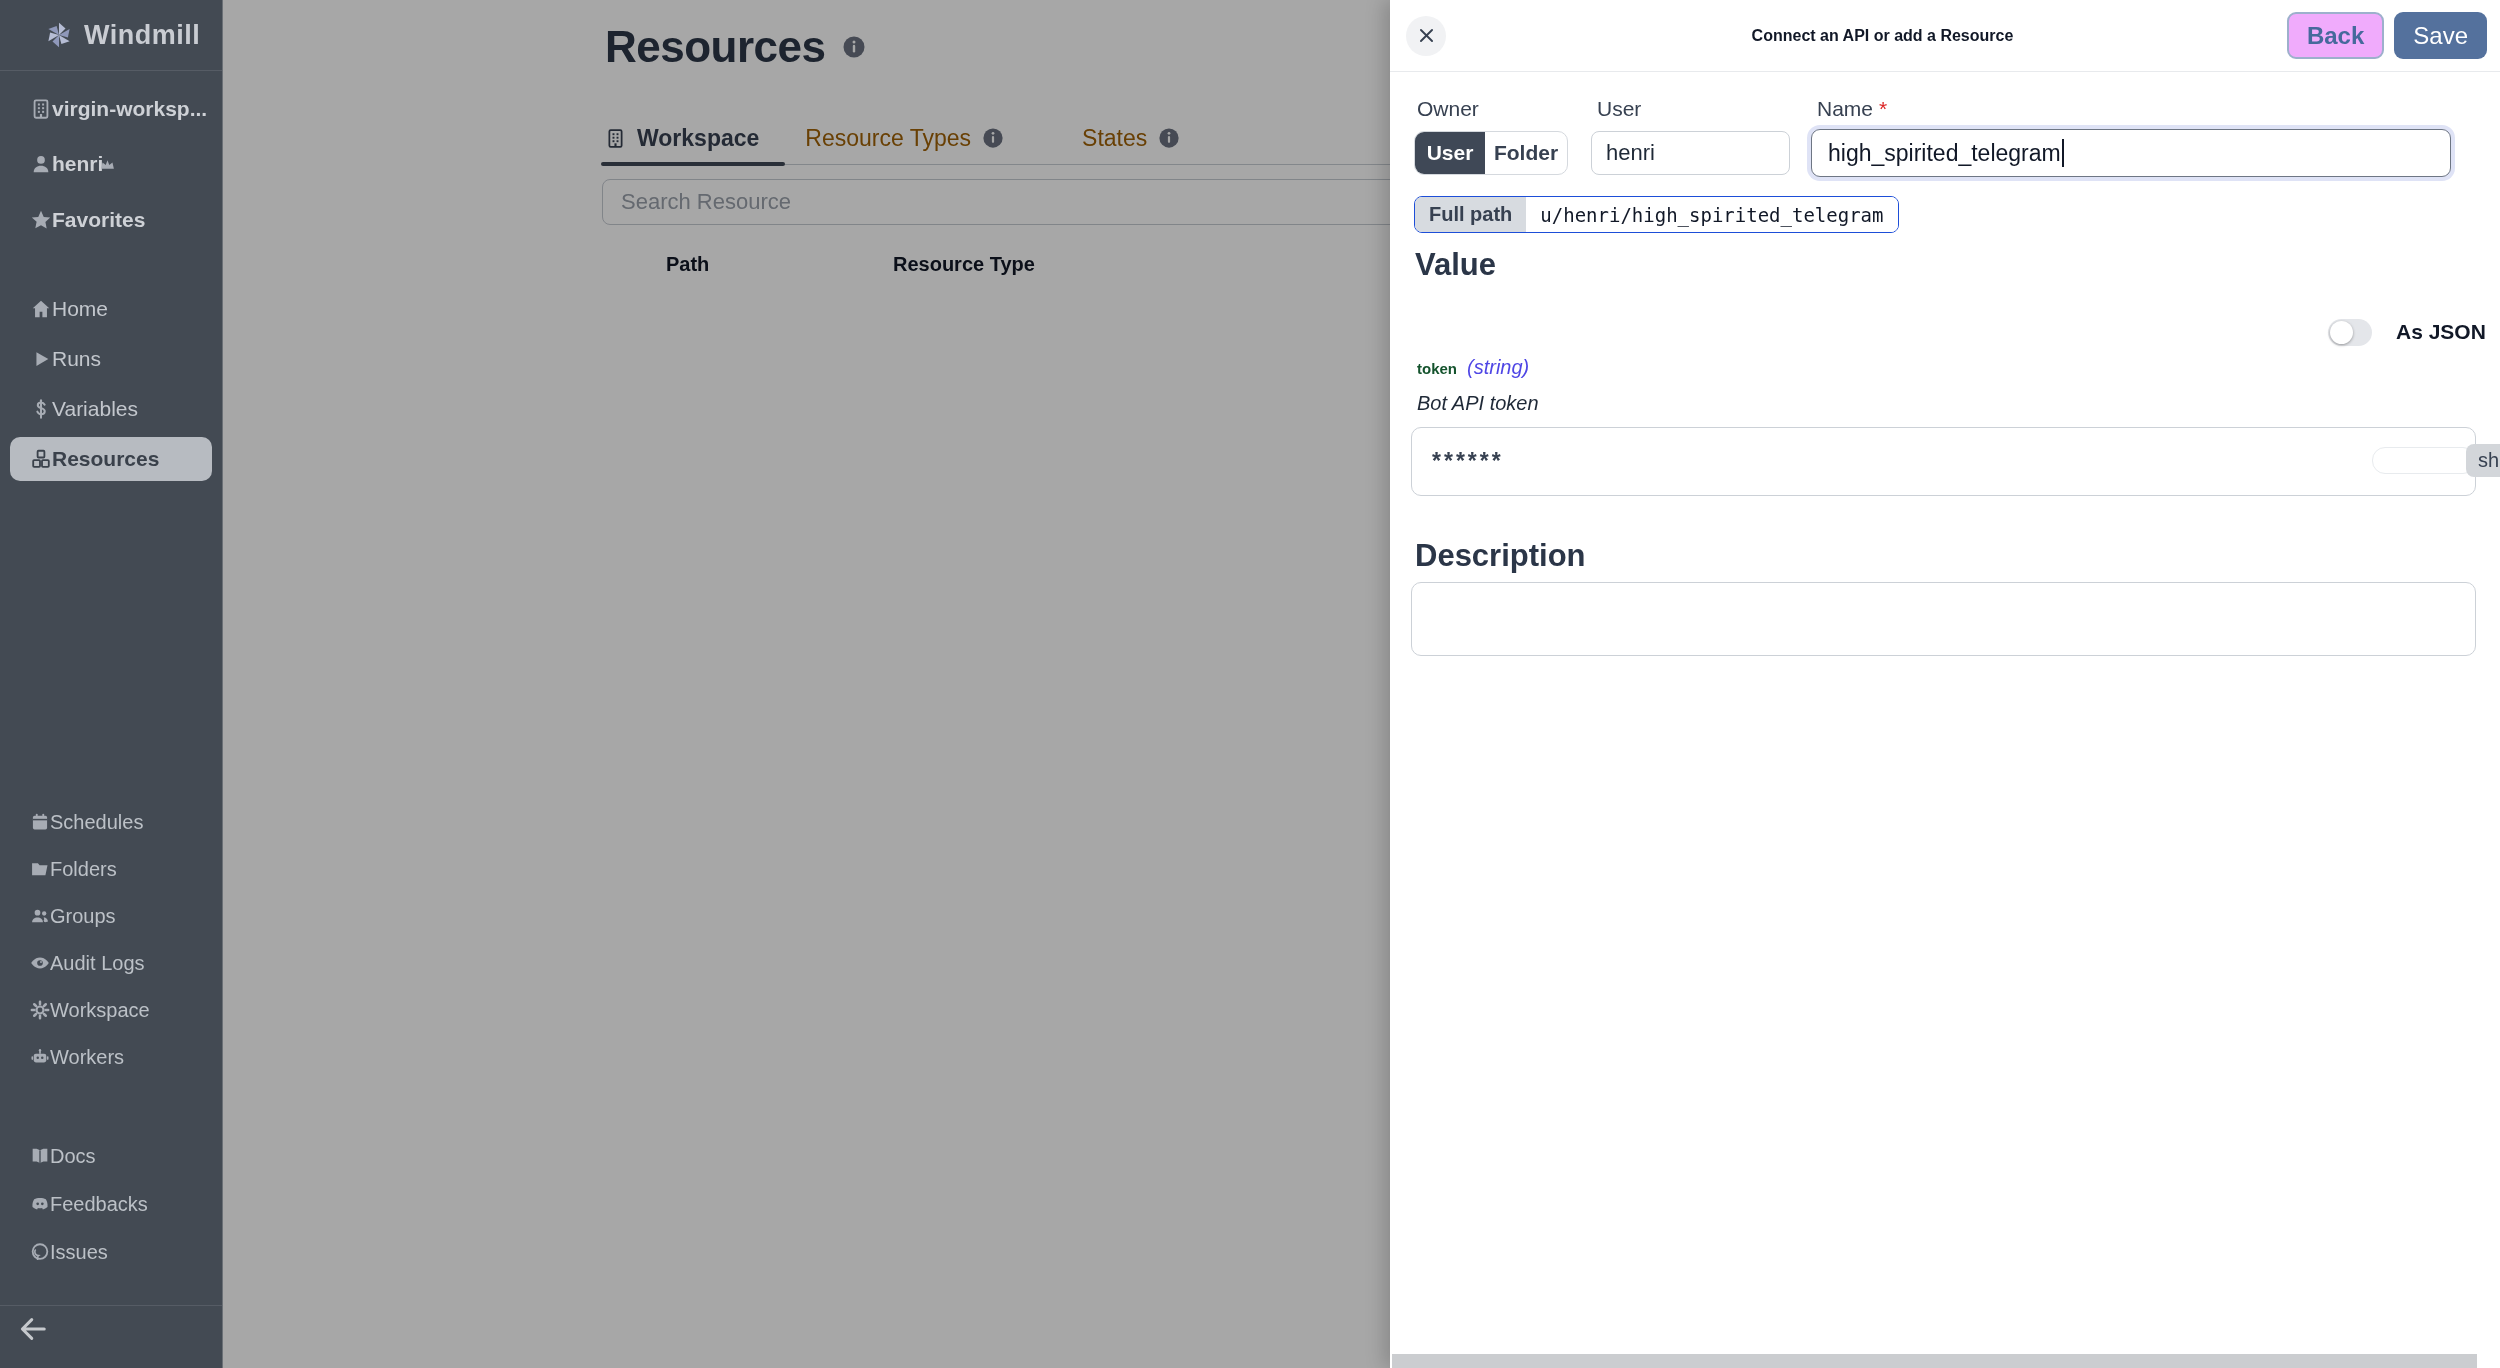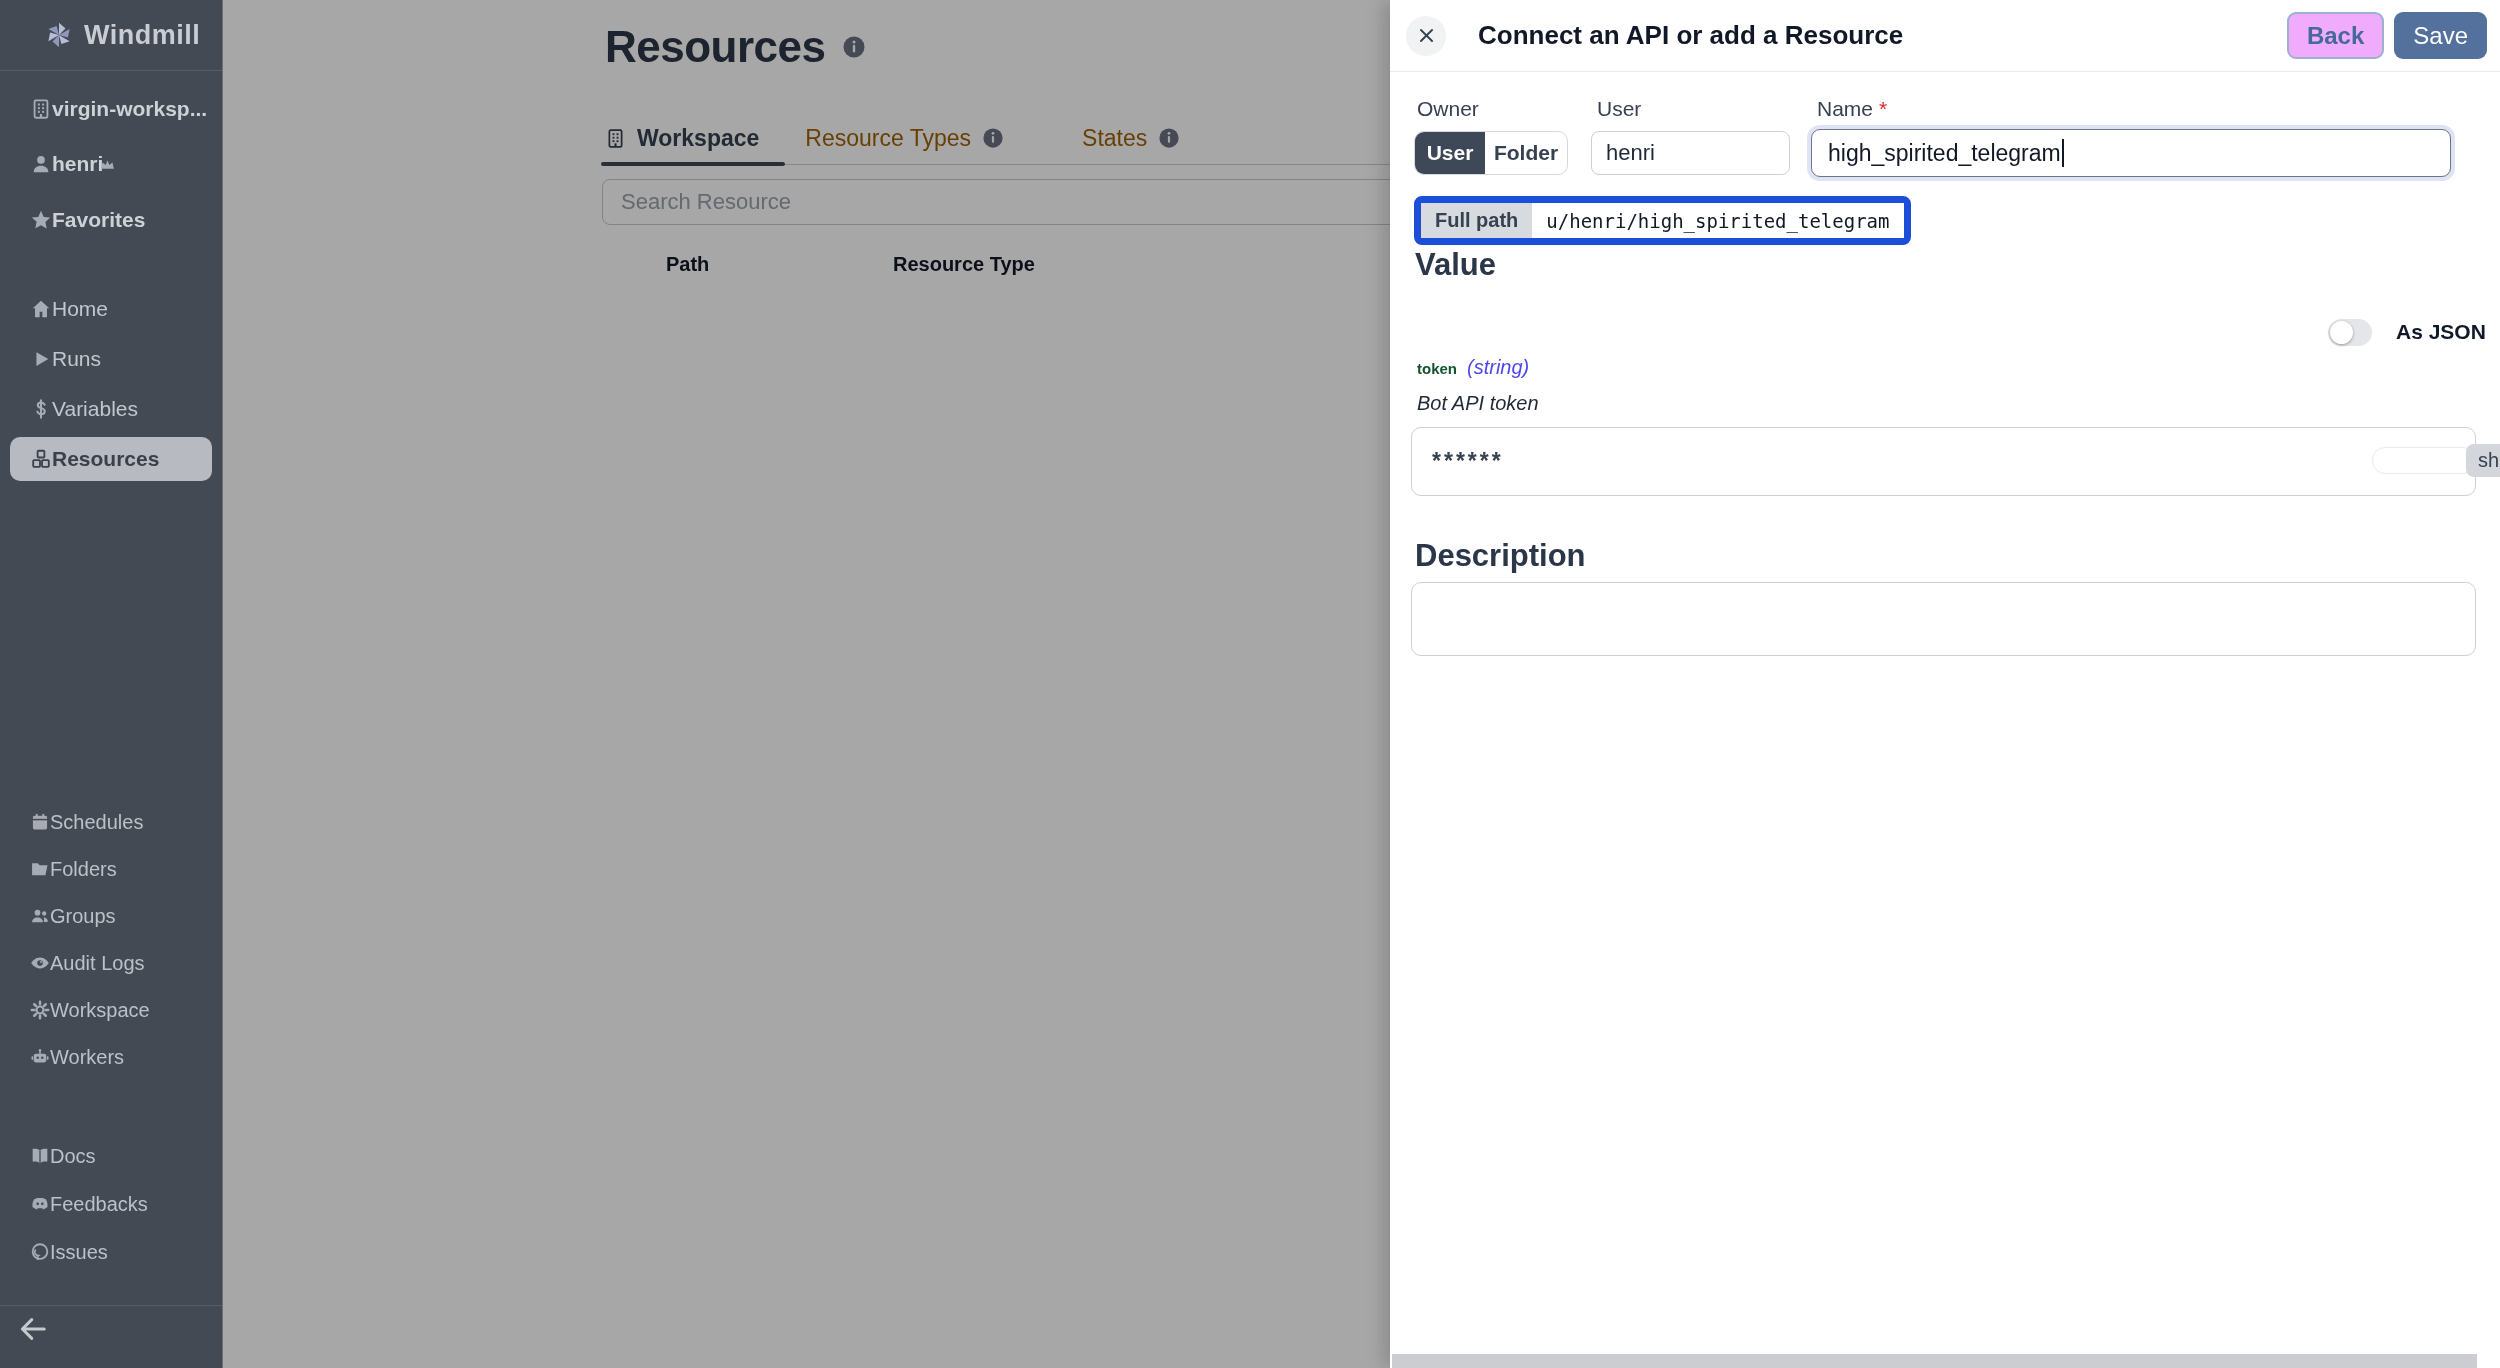--- a/index.html
+++ b/index.html
@@ -48,39 +48,39 @@
   .overlay{position:absolute;left:222px;top:0;width:1168px;height:1368px;
            background:rgba(0,0,0,0.345);z-index:5;}
 
   
   .drawer{position:absolute;left:1390px;top:0;width:1110px;height:1368px;background:#fff;z-index:10;
           box-shadow:-6px 0 18px rgba(0,0,0,.18);}
   .drawer-header{position:absolute;left:0;top:0;width:1110px;height:72px;box-sizing:border-box;
                  border-bottom:1px solid #e8eaed;display:flex;align-items:center;padding:0 13px 0 16px;}
   .close-btn{width:40px;height:40px;border-radius:50%;background:#f1f2f4;display:flex;
              align-items:center;justify-content:center;color:#374151;cursor:pointer;flex:0 0 auto;}
-  .drawer-title{font-size:26px;font-weight:700;color:#111827;margin-left:32px;flex:1;}
+  .drawer-title{font-size:16px;font-weight:700;color:#111827;margin-left:32px;flex:1;text-align:center;}
   .btn-back{height:47px;padding:0 18px;background:#f0abfc;border:2px solid #9db0cc;border-radius:9px;
             color:#46699c;font-size:24px;font-weight:700;font-family:inherit;cursor:pointer;margin-right:10px;}
   .btn-save{height:47px;padding:7px 19px;background:#54719d;border:none;border-radius:9px;
             color:#fff;font-size:24px;font-weight:400;font-family:inherit;cursor:pointer;}
   .f-label{font-size:21px;color:#374151;}
   .req{color:#dc2626;margin-left:6px;}
   .seg{left:24px;top:131px;width:154px;height:44px;border:1px solid #d5d9de;border-radius:10px;
        display:flex;overflow:hidden;box-sizing:border-box;background:#fff;}
   .seg .opt{display:flex;align-items:center;justify-content:center;font-size:21px;cursor:pointer;}
   .seg .opt.sel{width:70px;background:#3f4856;color:#fff;font-weight:700;}
   .seg .opt.unsel{flex:1;color:#374151;font-weight:600;}
   .inp{box-sizing:border-box;border:1px solid #ccd1d7;border-radius:8px;font-size:22px;color:#1f2937;
        font-family:inherit;padding:0 14px;outline:none;background:#fff;}
   .name-box{left:421px;top:129px;width:640px;height:48px;box-sizing:border-box;border:1px solid #6e7684;
             border-radius:9px;box-shadow:0 0 0 4px #dfe3f6;display:flex;align-items:center;
             padding:0 16px;font-size:23px;color:#111827;background:#fff;}
   .caret{width:2px;height:28px;background:#111827;margin-left:1px;}
-  .fullpath{left:24px;top:196px;height:35px;display:inline-flex;border:7px solid #1d4ed8;
+  .fullpath{left:24px;top:196px;height:35px;display:inline-flex;border:1px solid #1d4ed8;
             border-radius:8px;overflow:hidden;align-items:stretch;}
   .fp-badge{background:#d7dbe0;display:flex;align-items:center;padding:0 14px;
             font-size:20px;font-weight:600;color:#374151;}
   .fp-value{background:#fff;display:flex;align-items:center;padding:0 14px;
             font-family:"DejaVu Sans Mono","Liberation Mono",monospace;font-size:19px;color:#111827;}
   .h2{font-size:31px;font-weight:800;color:#2b3648;margin:0;}
   .toggle{left:938px;top:319px;width:44px;height:27px;border-radius:14px;background:#e4e6ea;cursor:pointer;}
   .toggle .knob{position:absolute;left:2px;top:2px;width:23px;height:23px;border-radius:50%;background:#fff;
                 box-shadow:0 1px 3px rgba(0,0,0,.35);}
   .tok-name{font-size:15px;font-weight:800;color:#14532d;}

